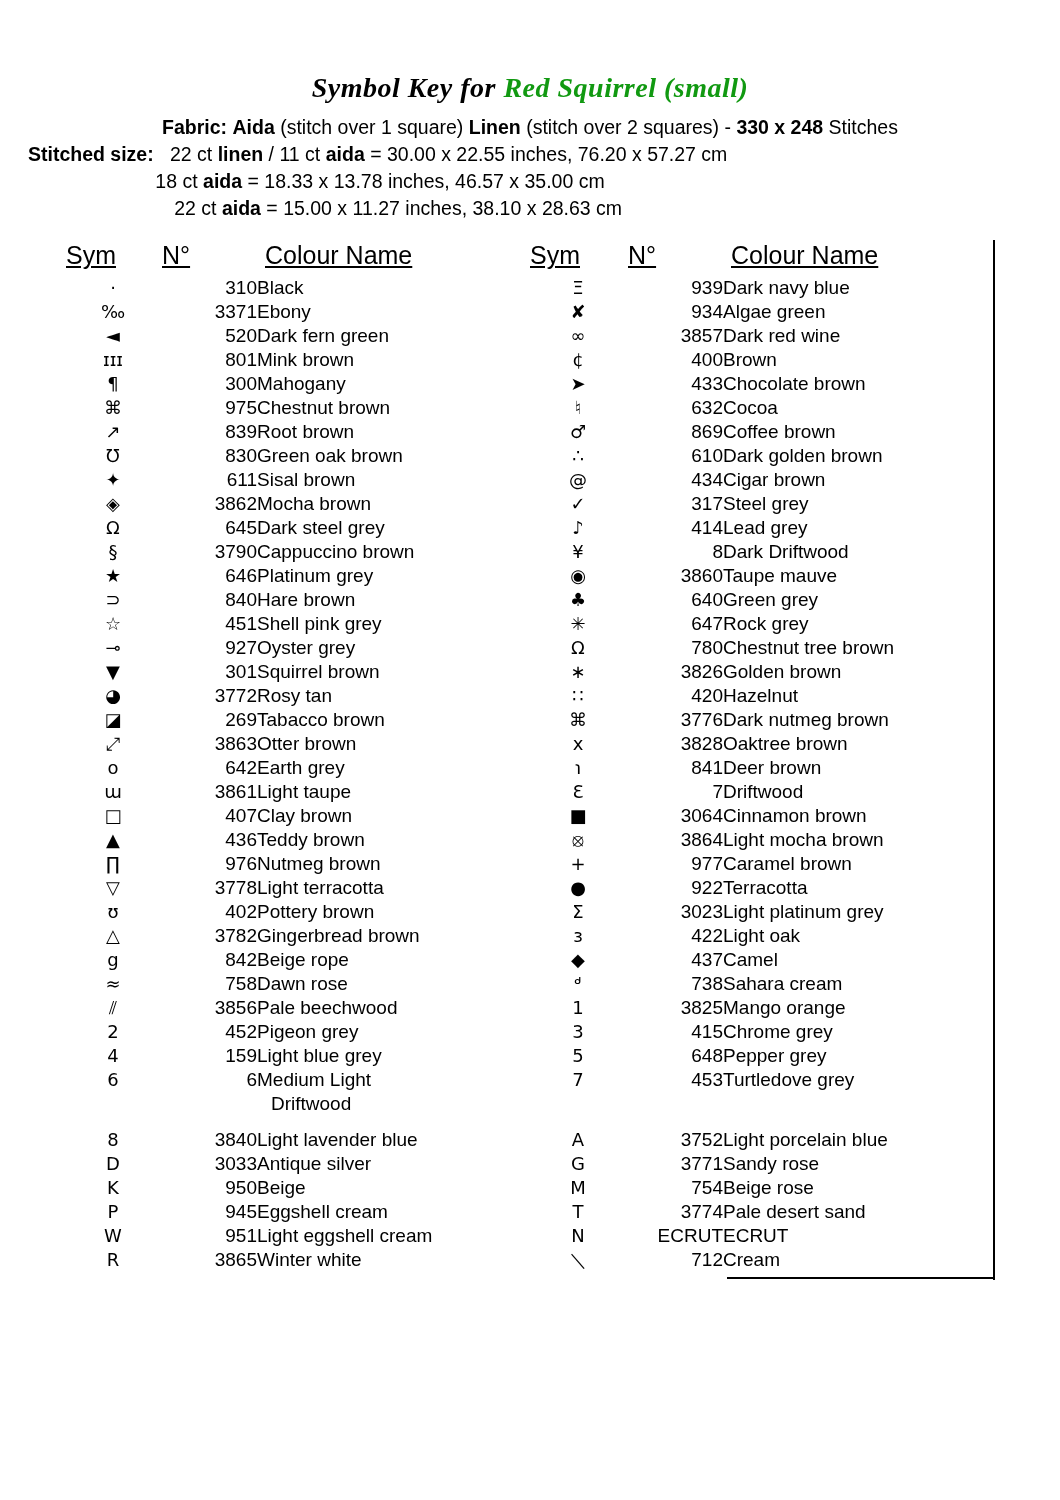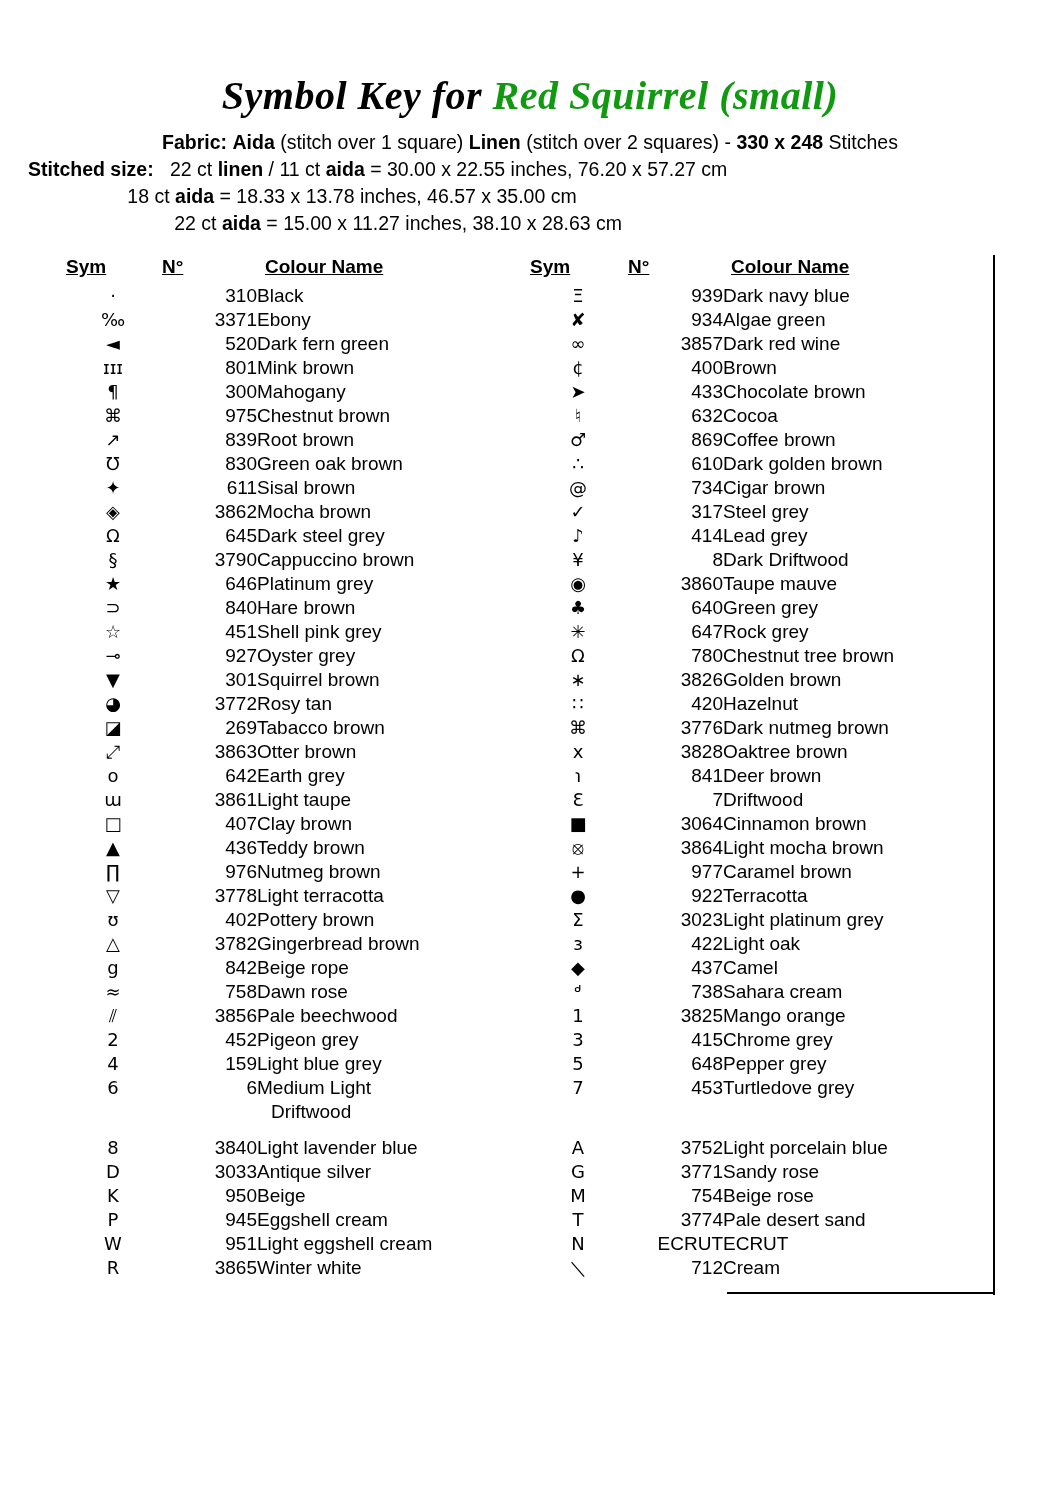--- a/index.html
+++ b/index.html
@@ -19,42 +19,42 @@
     width: 1060px;
     height: 1500px;
     overflow: hidden;
   }
 
   
   .title {
     text-align: center;
     margin-top: 72px;
     font-family: "Liberation Serif", serif;
-    font-size: 40px;
+    font-size: 28px;
     font-style: italic;
     font-weight: bold;
     letter-spacing: 0.5px;
     white-space: nowrap;
   }
   .title .black { color: #000000; }
   .title .green { color: #119911; }
 
   
   .header-block {
     margin-top: 10px;
     font-size: 19.5px;
     line-height: 27px;
   }
   .hdr-line {
     white-space: nowrap;
   }
   .hdr-1 { text-align: center; }
   .hdr-2 { padding-left: 28px; }
   .hdr-3 { padding-left: 210px; }
-  .hdr-4 { padding-left: 84px; }
+  .hdr-4 { padding-left: 112px; }
   .hdr-5 { padding-left: 120px; }
   .b { font-weight: bold; }
 
   
   .table-wrap {
     position: relative;
     margin: 18px auto 0 auto;
     width: 930px;
   }
   
@@ -82,22 +82,22 @@
     table-layout: fixed;
   }
   table.key col.c-sym   { width: 96px; }
   table.key col.c-num   { width: 96px; }
   table.key col.c-name  { width: 272px; }
   table.key col.c-sym2  { width: 98px; }
   table.key col.c-num2  { width: 96px; }
   table.key col.c-name2 { width: 272px; }
 
   table.key th {
-    font-size: 19px;
-    font-weight: bold;
+    font-size: 25px;
+    font-weight: normal;
     text-decoration: underline;
     padding-bottom: 6px;
     text-align: left;
   }
   th.th-sym  { text-align: center; }
   th.th-num  { text-align: right; padding-right: 8px; }
   th.th-name { text-align: left; padding-left: 8px; margin-left: 6px; }
 
   table.key td {
     padding: 0;
@@ -261,21 +261,21 @@
             <td class="name">Green oak brown</td>
             <td class="sym">∴</td>
             <td class="num">610</td>
             <td class="name">Dark golden brown</td>
           </tr>
           <tr>
             <td class="sym">✦</td>
             <td class="num">611</td>
             <td class="name">Sisal brown</td>
             <td class="sym">@</td>
-            <td class="num">734</td>
+            <td class="num">434</td>
             <td class="name">Cigar brown</td>
           </tr>
           <tr>
             <td class="sym">◈</td>
             <td class="num">3862</td>
             <td class="name">Mocha brown</td>
             <td class="sym">✓</td>
             <td class="num">317</td>
             <td class="name">Steel grey</td>
           </tr>

